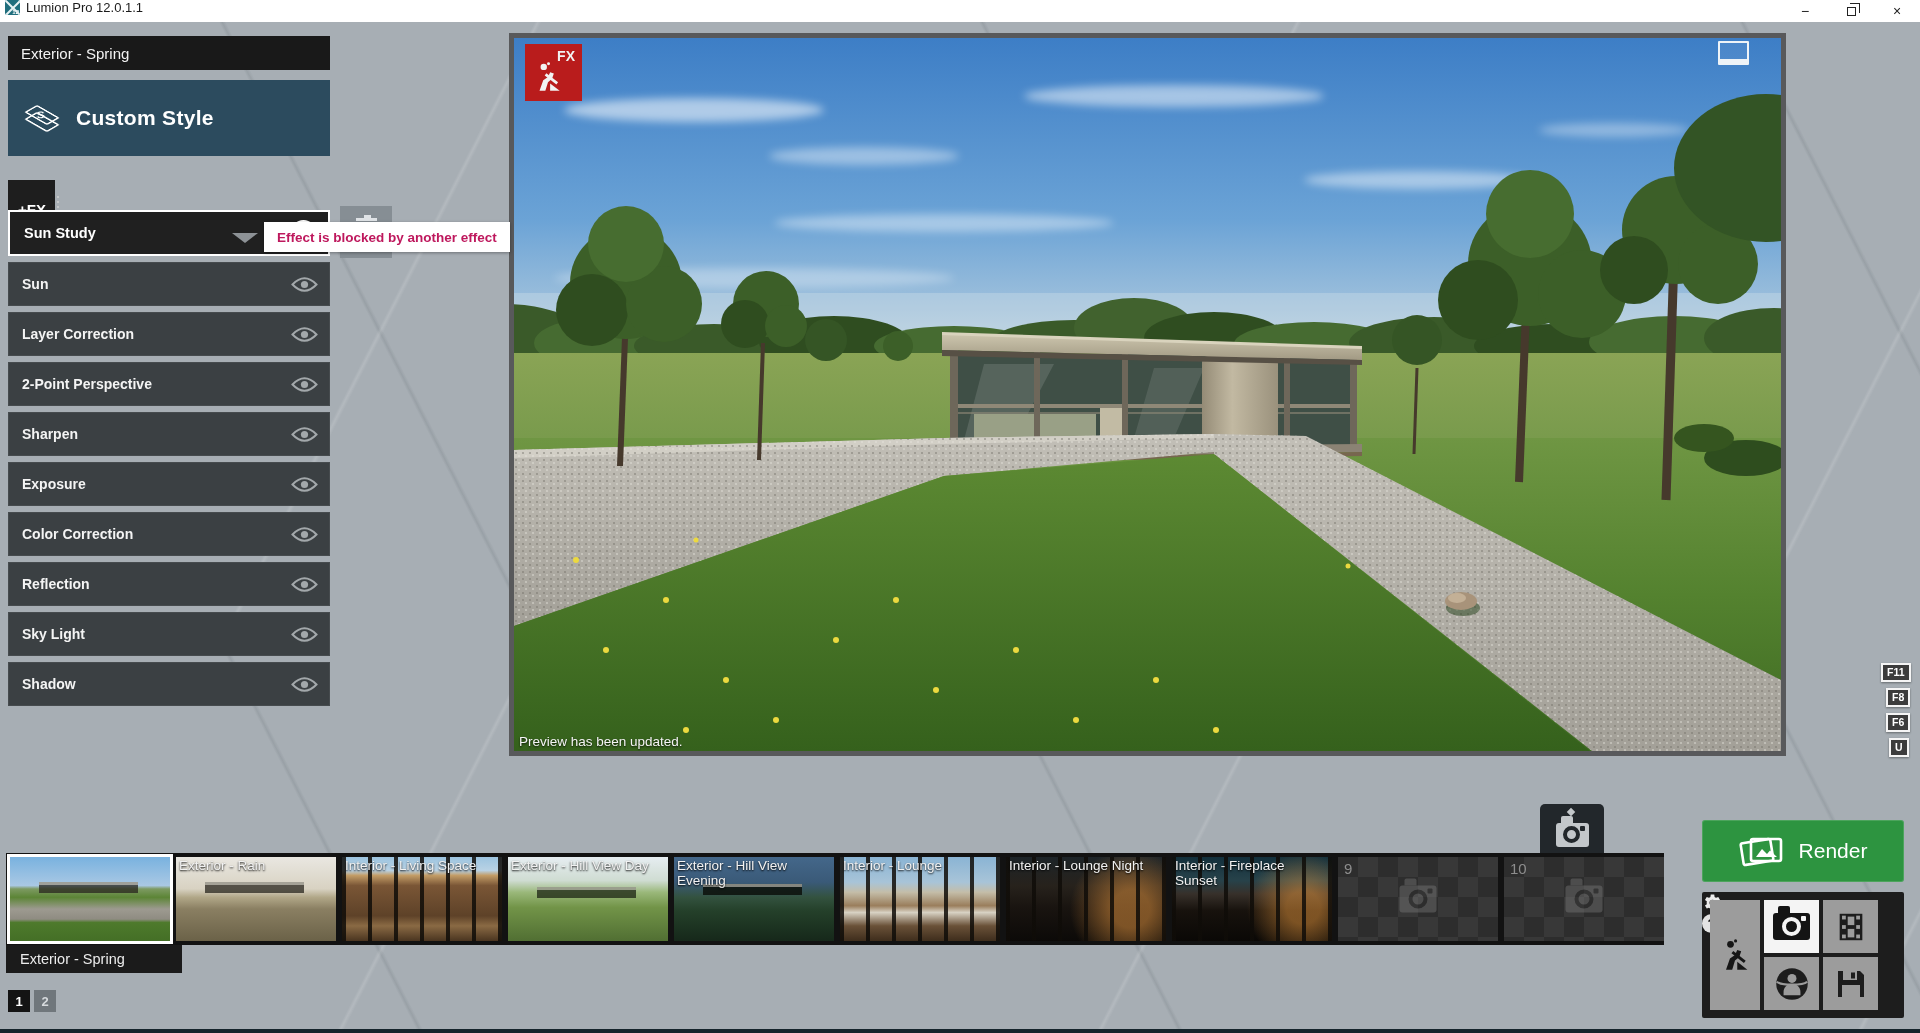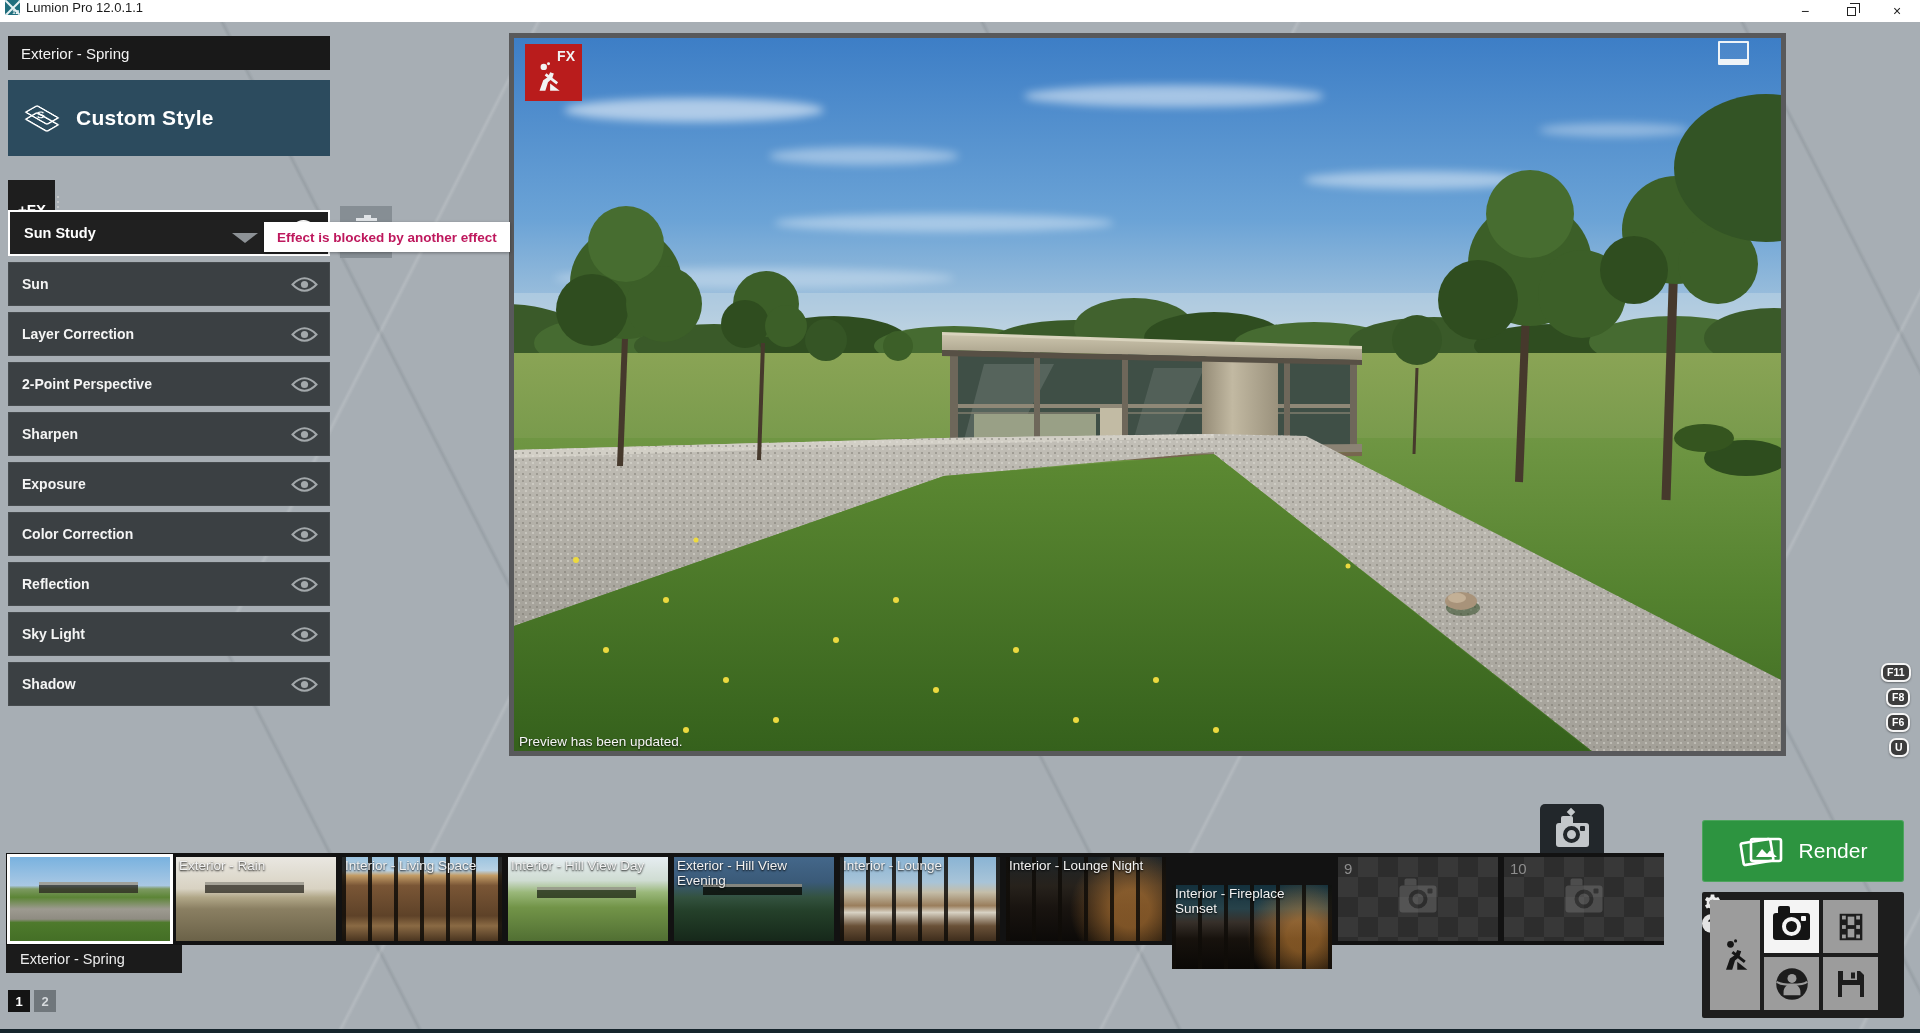--- a/index.html
+++ b/index.html
@@ -85,21 +85,21 @@
     color:#f2f2f2; cursor:pointer; z-index:5; }
   .fx-btn .fx-t { position:absolute; right:7px; top:4px; font-size:14px; font-weight:bold; }
   .fx-btn svg { position:absolute; left:6px; top:16px; }
   .screen-ico { position:absolute; right:32px; top:3px; width:31px; height:24px;
     border:2px solid #eef3f7; border-bottom:6px solid #eef3f7; border-radius:1px;
     background:rgba(255,255,255,.06); cursor:pointer; z-index:5; }
   .vp-status { position:absolute; left:5px; bottom:2px; color:#f5f5f5; font-size:13.5px;
     text-shadow:0 1px 2px rgba(0,0,0,.8); z-index:5; }
 
   
-  .badge { position:absolute; background:#3c3c3c; border:2px solid #f5f5f5; border-radius:7px;
+  .badge { position:absolute; background:#3c3c3c; border:2px solid #f5f5f5; border-radius:0;
     color:#fff; font-size:10.5px; font-weight:bold; text-align:center; line-height:14px;
     height:19px; padding:0 4px; box-shadow:0 1px 2px rgba(0,0,0,.4); }
 
   
   .strip-bg { position:absolute; left:6px; top:831px; width:1658px; height:92px; background:#121212; }
   .thumb { position:absolute; top:835px; width:160px; height:84px; overflow:hidden; cursor:pointer;
     background:#222; }
   .thumb.selected { outline:3px solid #ffffff; z-index:3; }
   .tlabel { position:absolute; left:3px; top:1px; color:#f2f2f2; font-size:13.5px; line-height:15px;
     text-shadow:0 1px 2px #000; max-width:152px; }
@@ -127,21 +127,21 @@
     position:absolute; inset:0;
     background:repeating-linear-gradient(90deg, rgba(15,12,8,.85) 0 4px, transparent 4px 26px); }
   .v-hillday { background:linear-gradient(180deg,#e6edf1 0%,#cfdcd2 28%,#9ab87a 42%,#729448 60%,#516f33 100%); }
   .v-hillday::before { background:rgba(35,45,25,.8); top:36%; }
   .v-hilleve { background:linear-gradient(180deg,#44678a 0%,#3a5a78 30%,#33523f 48%,#24402a 64%,#16281a 100%); }
   .v-hilleve::before { background:rgba(12,16,10,.85); top:32%; }
   .v-lounge { background:linear-gradient(180deg,#8ab4d4 0%,#a8c4d8 30%,#c4bda8 42%,#9a7e5c 58%,#d8d2c4 66%,#6a5138 82%,#3e2d1c 100%); }
   .v-lnight { background:radial-gradient(circle at 78% 62%, rgba(214,140,60,.55) 0 14%, transparent 45%),
       linear-gradient(180deg,#1d2428 0%,#27221c 34%,#191410 60%,#0c0a08 100%); }
   .v-fire { background:radial-gradient(circle at 82% 60%, rgba(230,150,60,.5) 0 12%, transparent 40%),
-      linear-gradient(180deg,#13303c 0%,#27424a 28%,#37302a 44%,#17120d 64%,#0a0806 100%);margin-top:28px; }
+      linear-gradient(180deg,#13303c 0%,#27424a 28%,#37302a 44%,#17120d 64%,#0a0806 100%); }
   .cam-faded { position:absolute; left:50%; top:50%; transform:translate(-50%,-50%); opacity:.35; }
 
   
   .camico { position:relative; display:inline-block; width:37px; height:27px; border-radius:3px;
     background:var(--c); }
   .camico::before { content:""; position:absolute; top:-7px; left:5px; width:12px; height:7px;
     background:var(--c); border-radius:2px 2px 0 0; }
   .camico::after { content:""; position:absolute; right:4px; top:3px; width:5px; height:5px;
     background:var(--bg); border-radius:1px; }
   .camico .lens { position:absolute; left:9px; top:4px; width:19px; height:19px;
@@ -486,21 +486,21 @@
   <div class="thumb v-spring selected" style="left:10px">
     <span class="tlabel"></span>
   </div>
   <div class="thumb v-rain" style="left:176px">
     <span class="tlabel">Exterior - Rain</span>
   </div>
   <div class="thumb v-living" style="left:342px">
     <span class="tlabel">Interior - Living Space</span>
   </div>
   <div class="thumb v-hillday" style="left:508px">
-    <span class="tlabel">Interior - Hill View Day</span>
+    <span class="tlabel">Exterior - Hill View Day</span>
   </div>
   <div class="thumb v-hilleve" style="left:674px">
     <span class="tlabel">Exterior - Hill View Evening</span>
   </div>
   <div class="thumb v-lounge" style="left:840px">
     <span class="tlabel">Interior - Lounge</span>
   </div>
   <div class="thumb v-lnight" style="left:1006px">
     <span class="tlabel">Interior - Lounge Night</span>
   </div>

